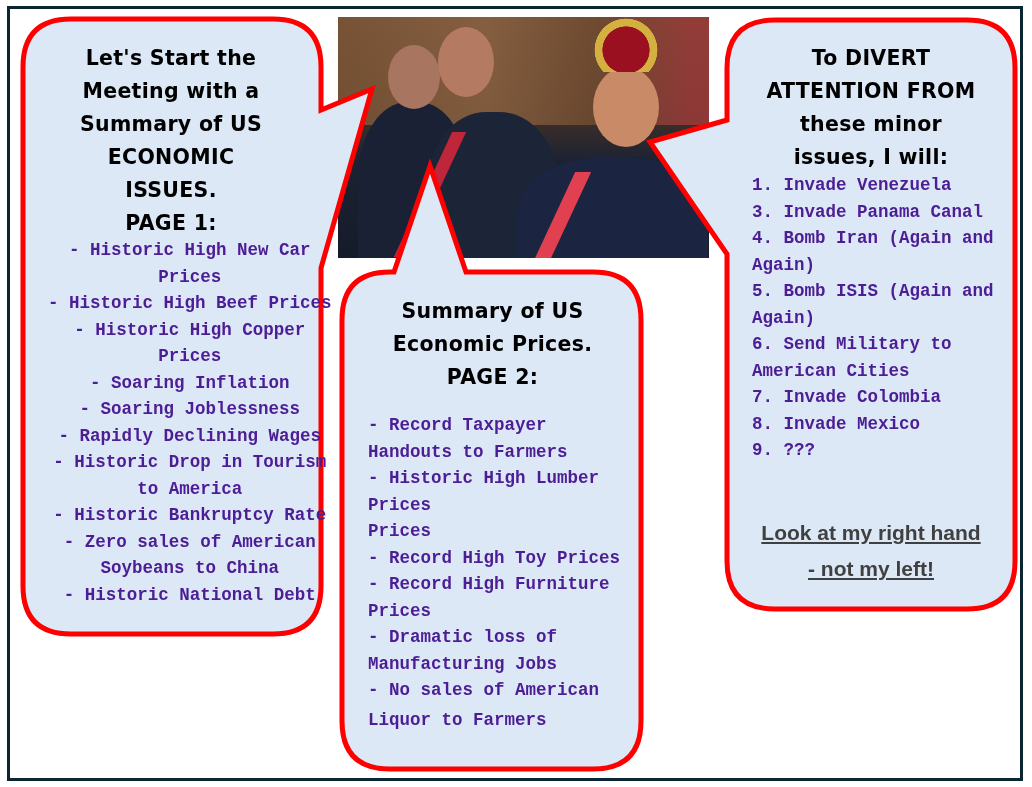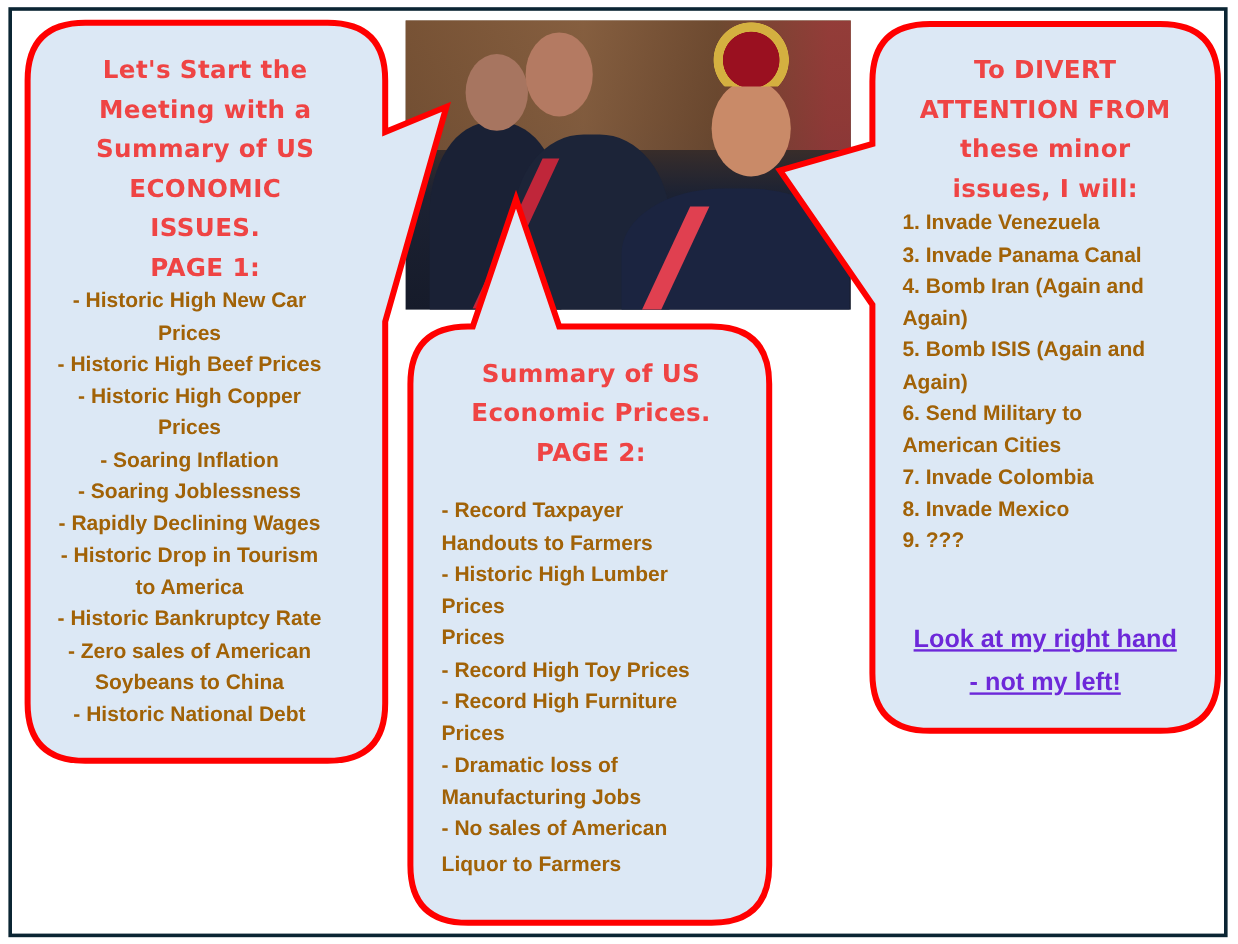--- a/index.html
+++ b/index.html
@@ -10,24 +10,24 @@
       background: linear-gradient(180deg, #6b4a30 0%, #4a3424 35%, #1c2233 60%, #161b2a 100%);
       overflow: hidden;
     }
     .photo .wall { position:absolute; left:0; top:0; width:100%; height:45%; background: linear-gradient(90deg,#7a5436,#8a6242 40%,#6e4a30 70%,#9a3a3a 95%); opacity:.85; }
     .photo .fig { position:absolute; border-radius: 45% 45% 10% 10%; background:#1a2135; }
     .photo .head { position:absolute; border-radius:50%; background:#b07a62; }
     .photo .tie { position:absolute; background:#c0263a; transform: skewX(-25deg); }
     .photo .crown { position:absolute; left:248px; top:0px; width:80px; height:55px; border-radius:40% 40% 10% 10%; background: radial-gradient(circle at 50% 60%, #9a1020 0 45%, #d4b040 46% 60%, transparent 61%); }
     svg.bubbles { position: absolute; left: 0; top: 0; }
     .text { position: absolute; font-weight: bold; }
-    .heading { color: #ef4444; font-family: "DejaVu Sans", sans-serif; font-weight: bold; text-align: center; font-size: 20.5px; line-height: 33px; letter-spacing: 0.3px; }
-    .items { color: #a16207; font-family: Liberation Sans, sans-serif; font-size: 17.5px; line-height: 26.5px; }
+    .heading { color: #000000; font-family: "DejaVu Sans", sans-serif; font-weight: bold; text-align: center; font-size: 20.5px; line-height: 33px; letter-spacing: 0.3px; }
+    .items { color: #4c1d95; font-family: Liberation Mono, monospace; font-size: 17.5px; line-height: 26.5px; }
     .items div { white-space: nowrap; }
-    .link { color: #6d28d9; font-family: "Liberation Sans", sans-serif; font-size: 21px; line-height: 36px; text-decoration: underline; text-align: center; }
+    .link { color: #404040; font-family: "Liberation Sans", sans-serif; font-size: 21px; line-height: 36px; text-decoration: underline; text-align: center; }
   </style>
 </head>
 <body>
 
 <div class="frame"></div>
 
 <div class="photo">
   <div class="wall"></div>
   <div class="fig" style="left:20px;top:85px;width:110px;height:170px;"></div>
   <div class="head" style="left:50px;top:28px;width:52px;height:64px;background:#a77560;"></div>

